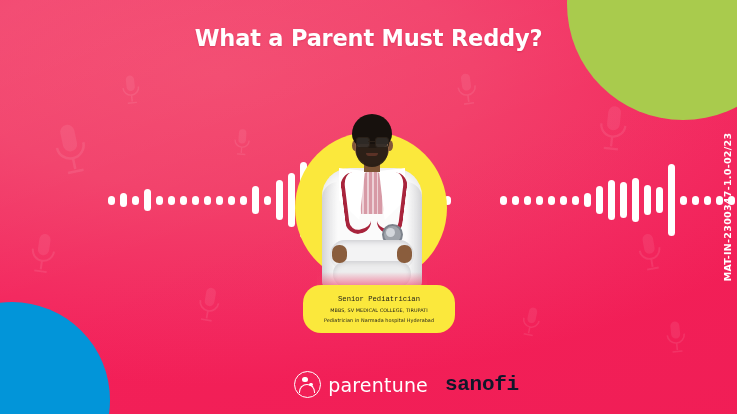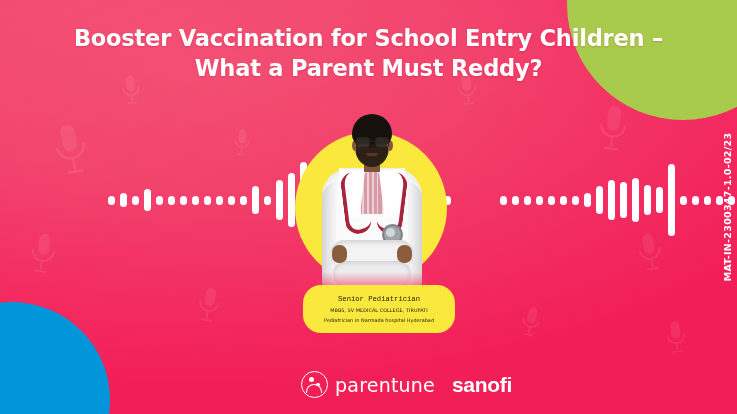--- a/index.html
+++ b/index.html
@@ -362,24 +362,24 @@
     border-bottom: none;
     border-radius: 9px 9px 0 0;
   }
   .pt-word {
     font-family: "DejaVu Sans", sans-serif;
     font-size: 19px;
     color: #ffffff;
     letter-spacing: 0.2px;
   }
   .sanofi-word {
-    font-family: Liberation Sans, sans-serif;
+    font-family: Liberation Mono, monospace;
     font-weight: bold;
     font-size: 21px;
-    color: #ffffff;
+    color: #0f172a;
     letter-spacing: -0.3px;
     text-align: center;
   }
 
   
   .vcode {
     position: absolute;
     right: 4px;
     top: 50%;
     transform: translateY(-50%) rotate(180deg);
@@ -480,21 +480,20 @@
           <line x1="12" y1="23" x2="12" y2="30"></line>
           <line x1="7" y1="31.5" x2="17" y2="31.5"></line>
         </svg>
       </div>
     </div>
 
   <div class="blob-green"></div>
   <div class="blob-blue"></div>
 
   <div class="title">
-    <span class="title-line">Booster Vaccination for School Entry Children –</span>
     <span class="title-line">What a Parent Must Reddy?</span>
   </div>
 
   <div class="wave wave-left" id="wave-left">
       <div class="wbar" style="height: 9px;"></div>
       <div class="wbar" style="height: 14px;"></div>
       <div class="wbar" style="height: 9px;"></div>
       <div class="wbar" style="height: 22px;"></div>
       <div class="wbar" style="height: 9px;"></div>
       <div class="wbar" style="height: 9px;"></div>

